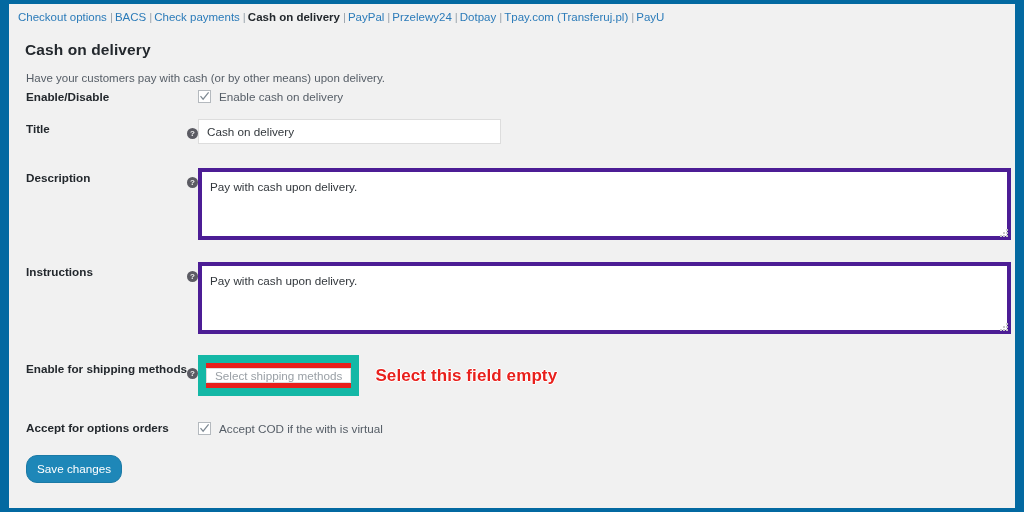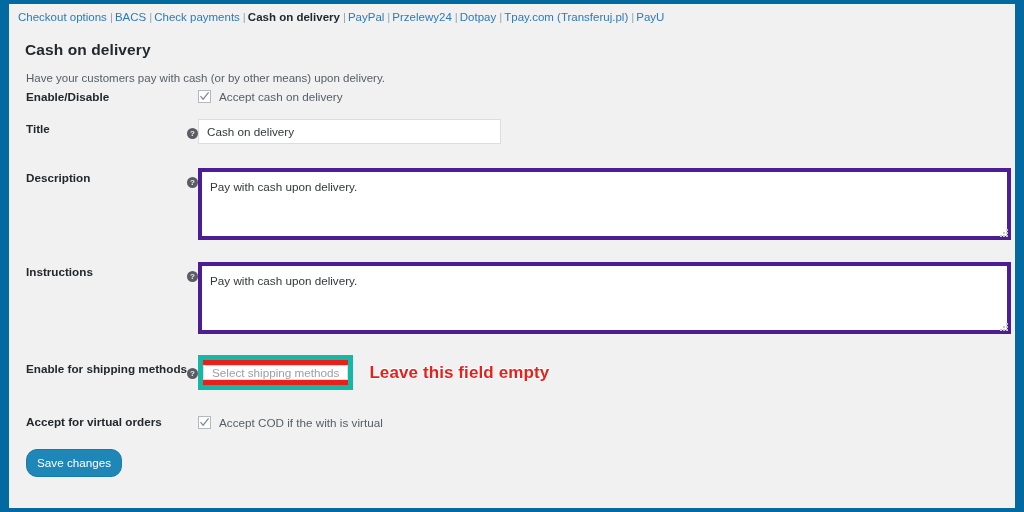--- a/index.html
+++ b/index.html
@@ -171,21 +171,21 @@
     bottom: 2px;
     width: 10px;
     height: 10px;
     pointer-events: none;
   }
 
   
   .select-outline {
     box-sizing: border-box;
     display: inline-block;
-    border: 5px solid #14b8a6;
+    border: 8px solid #14b8a6;
     background: #e8201c;
     padding: 0;
     line-height: 0;
   }
   .select-field {
     box-sizing: border-box;
     width: 296px;
     height: 27px;
     border: 1px solid #ddd;
     background: #fff;
@@ -252,21 +252,21 @@
         <tr>
           <td class="label-cell">Enable/Disable</td>
           <td class="help-cell"></td>
           <td class="field-cell">
             <div class="checkbox-row">
               <span class="cb">
                 <svg width="11" height="11" viewBox="0 0 11 11">
                   <path d="M1.5 5.2 L4.1 8.2 L9.6 1.3" fill="none" stroke="#7e8993" stroke-width="1.2"></path>
                 </svg>
               </span>
-              <span class="cb-label">Accept cash on delivery</span>
+              <span class="cb-label">Enable cash on delivery</span>
             </div>
           </td>
         </tr>
 
         <tr>
           <td class="label-cell" style="padding-top:13px;">Title</td>
           <td class="help-cell" style="padding-top:15px;">
             <span class="help-tip">?</span>
           </td>
           <td class="field-cell" style="padding-top:10px;">
@@ -317,27 +317,27 @@
         <tr>
           <td class="label-cell" style="padding-top:25px;">Enable for shipping methods</td>
           <td class="help-cell" style="padding-top:27px;">
             <span class="help-tip">?</span>
           </td>
           <td class="field-cell" style="padding-top:18px;">
             <div class="shipping-flex">
               <span class="select-outline">
                 <span class="select-field">Select shipping methods</span>
               </span>
-              <span class="annotation">Leave this field empty</span>
-            </div>
-          </td>
-        </tr>
-
-        <tr>
-          <td class="label-cell" style="padding-top:22px;">Accept for virtual orders</td>
+              <span class="annotation">Select this field empty</span>
+            </div>
+          </td>
+        </tr>
+
+        <tr>
+          <td class="label-cell" style="padding-top:22px;">Accept for options orders</td>
           <td class="help-cell"></td>
           <td class="field-cell" style="padding-top:20px;">
             <div class="checkbox-row">
               <span class="cb">
                 <svg width="11" height="11" viewBox="0 0 11 11">
                   <path d="M1.5 5.2 L4.1 8.2 L9.6 1.3" fill="none" stroke="#7e8993" stroke-width="1.2"></path>
                 </svg>
               </span>
               <span class="cb-label">Accept COD if the with is virtual</span>
             </div>

